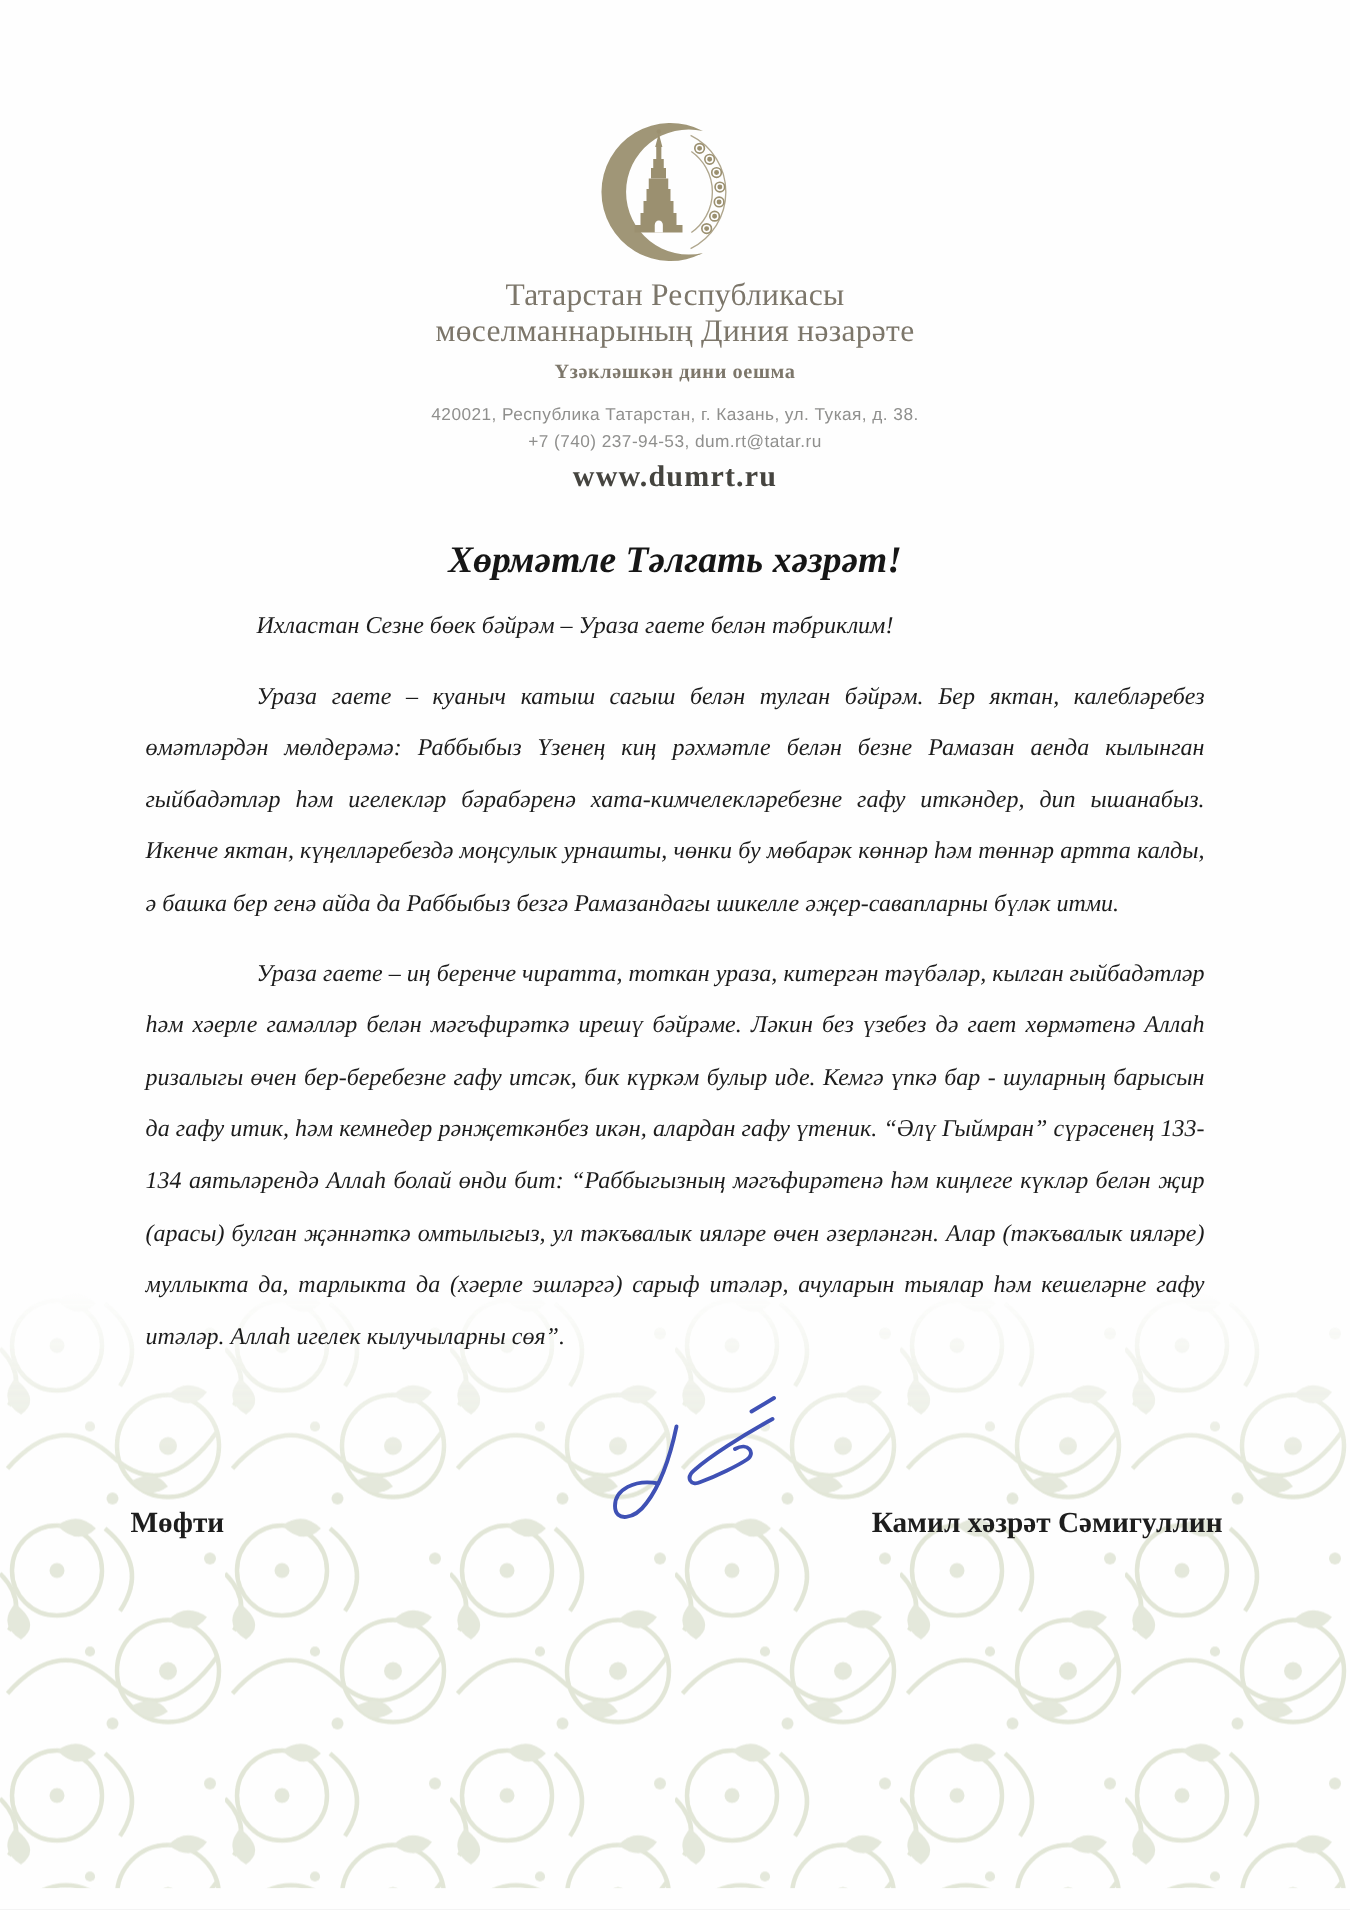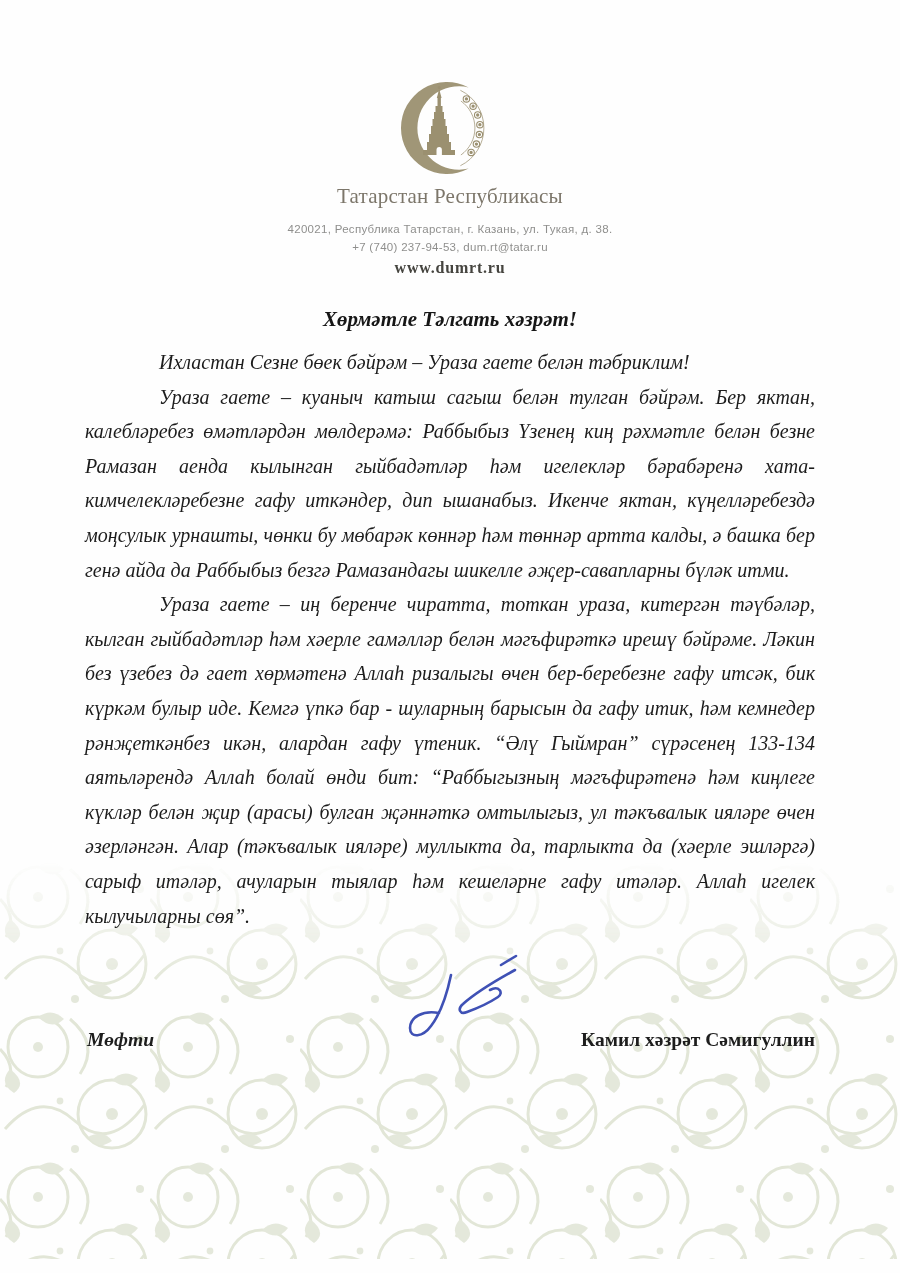--- a/index.html
+++ b/index.html
@@ -9,28 +9,28 @@
     font-family:"Liberation Serif",serif;color:#1d1d1d;
   }
   .watermark{position:absolute;left:0;bottom:14px;z-index:0;pointer-events:none;}
   .content{position:relative;z-index:1;}
   header{text-align:center;padding-top:78px;}
   .logo{display:block;margin:0 auto 6px;}
   .org{font-size:21px;line-height:24px;color:#7c766a;letter-spacing:0.2px;}
   .sub{font-size:13.5px;font-weight:bold;color:#7d776b;margin-top:8px;letter-spacing:0.4px;}
   .addr-block{margin-top:13px;font-family:"Liberation Sans",sans-serif;
     font-size:11.5px;line-height:17.5px;color:#8f8f8d;letter-spacing:0.3px;text-align:center;}
-  .web{font-size:16px;font-weight:bold;color:#45443f;margin-top:3px;letter-spacing:0.8px;}
+  .web{font-size:20px;font-weight:bold;color:#45443f;margin-top:3px;letter-spacing:0.8px;}
   main{width:730px;margin:30px auto 0;}
-  .salut{text-align:center;font-size:21px;font-weight:bold;font-style:italic;
+  .salut{text-align:center;font-size:25px;font-weight:bold;font-style:italic;
     margin:0 0 13px;color:#161616;}
-  p.para{margin:0;font-size:20px;line-height:34.6px;font-style:italic;
+  p.para{margin:12px;font-size:16px;line-height:34.6px;font-style:italic;
     text-align:justify;text-indent:74px;color:#1c1c1c;}
   .sign-row{width:730px;margin:22px auto 0;position:relative;height:118px;}
-  .sign-title{position:absolute;left:2px;bottom:22px;font-weight:bold;font-style:italic;font-size:19.5px;}
+  .sign-title{position:absolute;left:2px;bottom:22px;font-weight:bold;font-size:19.5px;}
   .sign-name{position:absolute;right:0;bottom:22px;font-weight:bold;font-size:19.5px;}
   .sign-ink{position:absolute;left:292px;top:-6px;}
 </style>
 </head>
 <body>
 
 <div class="page">
 
   <svg class="watermark" width="900" height="400" viewBox="0 0 900 400" aria-hidden="true">
     <defs>
@@ -104,20 +104,22 @@
           <rect x="59" y="34" width="10" height="7"></rect>
           <rect x="60.5" y="28" width="7" height="6"></rect>
           <rect x="62.5" y="20" width="3.4" height="8"></rect>
           <path d="M64.2,11 L66.6,20 L61.8,20 Z"></path>
           <circle cx="64.2" cy="9.6" r="1.5"></circle>
           <path d="M61.5,77 v-5 a2.7,3 0 0 1 5.4,0 v5 z" fill="#fefefe"></path>
         </g>
       </svg>
 
       <div class="org">Татарстан Республикасы</div>
+      <div class="org">мөселманнарының Диния нәзарәте</div>
+      <div class="sub">Үзәкләшкән дини оешма</div>
 
       <div class="addr-block">
         <div>420021, Республика Татарстан, г. Казань, ул. Тукая, д. 38.</div>
         <div>+7 (740) 237-94-53, dum.rt@tatar.ru</div>
       </div>
       <div class="web">www.dumrt.ru</div>
     </header>
 
     <main>
       <h1 class="salut">Хөрмәтле Тәлгать хәзрәт!</h1>

